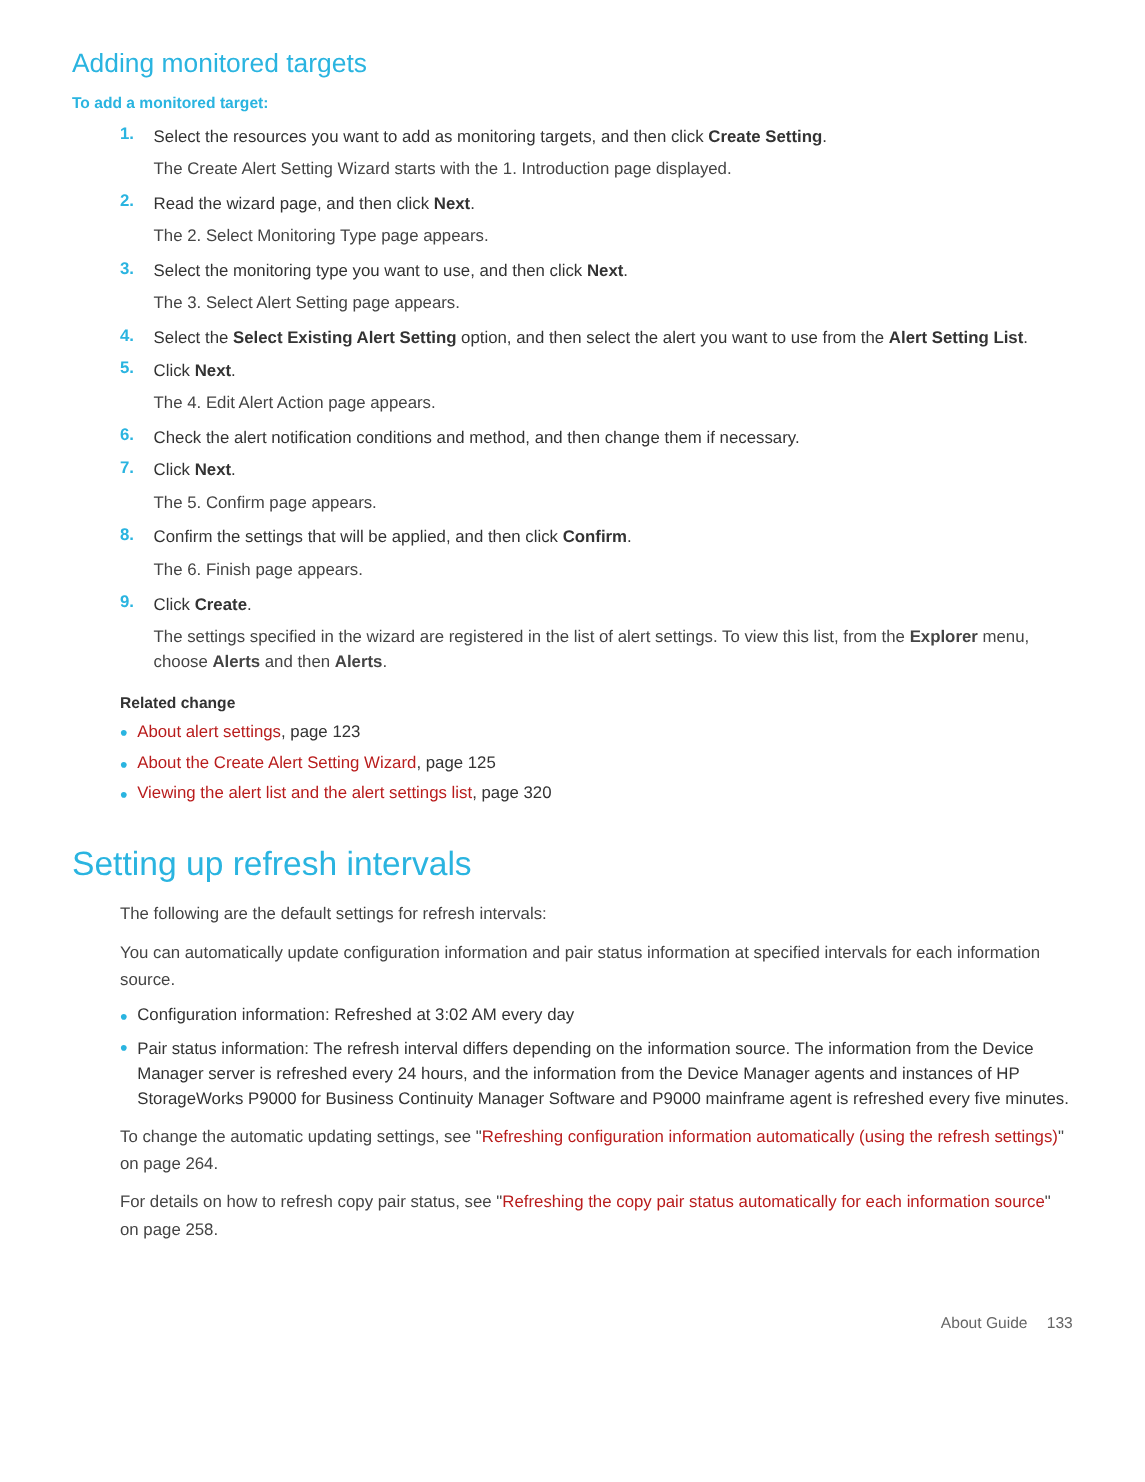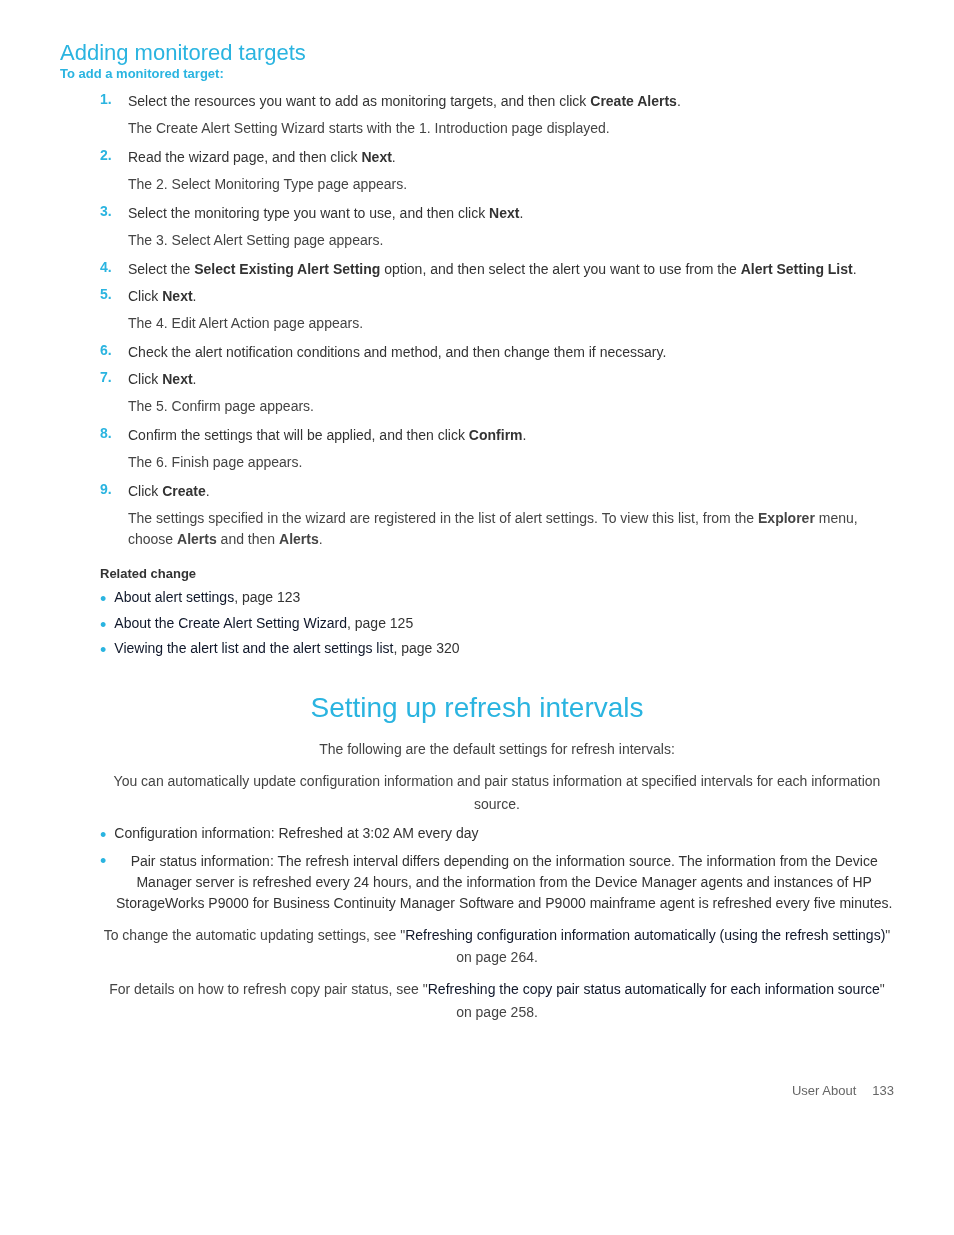--- a/index.html
+++ b/index.html
@@ -9,20 +9,21 @@
       color: #333;
       background: #fff;
       width: 954px;
       min-height: 1235px;
       padding: 40px 60px 60px 60px;
     }
     .section-title {
       color: #2ab4e0;
       font-size: 22px;
       font-weight: normal;
+      margin-bottom: 12px;
     }
     .sub-title {
       color: #2ab4e0;
       font-size: 13px;
       font-weight: bold;
       margin-bottom: 10px;
     }
     .major-section-title {
       color: #2ab4e0;
       font-size: 28px;
@@ -69,21 +70,21 @@
       align-items: flex-start;
       margin-bottom: 4px;
     }
     .bullet-dot {
       color: #2ab4e0;
       font-size: 18px;
       margin-right: 8px;
       line-height: 1.2;
     }
     .link {
-      color: #0f172a;
+      color: #b91c1c;
       text-decoration: none;
     }
     .body-text {
       margin-left: 40px;
       margin-bottom: 10px;
       line-height: 1.6;
       color: #444;
     }
     .footer {
       display: flex;
@@ -106,21 +107,21 @@
 
 <div>
   <h2 class="section-title">Adding monitored targets</h2>
   <div class="sub-title">To add a monitored target:</div>
 
   <ol class="numbered-list">
 
     <li>
       <span class="num">1.</span>
       <span class="list-item-text">
-        Select the resources you want to add as monitoring targets, and then click <strong>Create Alerts</strong>.
+        Select the resources you want to add as monitoring targets, and then click <strong>Create Setting</strong>.
       </span>
     </li>
   </ol>
   <div class="sub-text">The Create Alert Setting Wizard starts with the 1. Introduction page displayed.</div>
 
   <ol class="numbered-list">
 
     <li>
       <span class="num">2.</span>
       <span class="list-item-text">
@@ -223,21 +224,21 @@
     </li>
     <li>
       <span class="bullet-dot">•</span>
       <span>
         <a class="link" href="#">Viewing the alert list and the alert settings list</a>, page 320
       </span>
     </li>
   </ul>
 </div>
 
-<div style=" text-align: center;">
+<div style="">
   <h2 class="major-section-title">Setting up refresh intervals</h2>
 
   <p class="body-text">The following are the default settings for refresh intervals:</p>
   <p class="body-text">You can automatically update configuration information and pair status information at specified intervals for each information source.</p>
 
   <ul class="bullet-list">
     <li>
       <span class="bullet-dot">•</span>
       <span>Configuration information: Refreshed at 3:02 AM every day</span>
     </li>
@@ -250,15 +251,15 @@
   <p class="body-text">
     To change the automatic updating settings, see "<a class="link" href="#">Refreshing configuration information automatically (using the refresh settings)</a>" on page 264.
   </p>
 
   <p class="body-text">
     For details on how to refresh copy pair status, see "<a class="link" href="#">Refreshing the copy pair status automatically for each information source</a>" on page 258.
   </p>
 </div>
 
 <div class="footer">
-  <span>User About</span>
+  <span>About Guide</span>
   <span class="footer-page">133</span>
 </div>
 
 </body></html>

